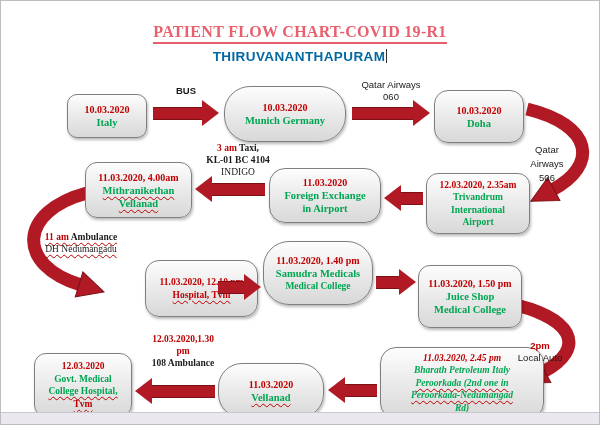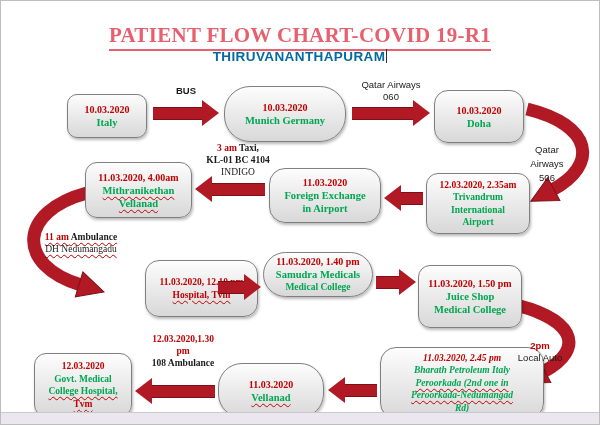--- a/index.html
+++ b/index.html
@@ -7,21 +7,21 @@
     position:relative;width:598px;height:423px;background:#ffffff;
     border:1px solid #bdbdbd;overflow:hidden;
     font-family:"Liberation Sans",sans-serif;
   }
   .footstrip{position:absolute;left:0;right:0;bottom:0;height:11px;background:#eae8ee;border-top:1px solid #c9c7cf;}
 
   
   .title{position:absolute;left:0;top:22px;width:100%;text-align:center;}
   .title span{
     display:inline-block;font-family:"Liberation Serif",serif;font-weight:bold;
-    font-size:21px;color:#e85f6d;border-bottom:2px solid #e85f6d;padding-bottom:1px;letter-spacing:.3px;
+    font-size:16px;color:#e85f6d;border-bottom:2px solid #e85f6d;padding-bottom:1px;letter-spacing:.3px;
   }
   .subtitle{position:absolute;left:0;top:48px;width:100%;text-align:center;
     font-weight:bold;font-size:13.5px;color:#0369a1;letter-spacing:.4px;}
   .cursor{display:inline-block;width:1px;height:14px;background:#333;vertical-align:-2px;margin-left:1px;}
 
   
   .node{
     position:absolute;box-sizing:border-box;
     background:linear-gradient(180deg,#fdfdfd 0%,#ececec 45%,#d8d8d8 100%);
     border:1.5px solid #7f7f7f;border-radius:12px;
@@ -97,21 +97,21 @@
   <div class="node" style="left:84px;top:161px;width:107px;height:56px;border-radius:12px;">
     <div class="nd">11.03.2020, 4.00am</div>
     <div class="np wavy">Mithranikethan</div>
     <div class="np wavy">Vellanad</div>
   </div>
 
   <div class="node small" style="left:101px;top:259px;width:113px;height:57px;border-radius:14px;margin-left:43px;">
     <div class="nd">11.03.2020, 12.10 pm</div>
     <div class="np red wavy">Hospital, Tvm</div>
   </div>
-  <div class="node" style="left:262px;top:251px;width:110px;height:45px;border-radius:26px;">
+  <div class="node" style="left:262px;top:240px;width:110px;height:64px;border-radius:26px;">
     <div class="nd">11.03.2020, 1.40 pm</div>
     <div class="np">Samudra Medicals</div>
     <div class="np" style="font-size:9.5px;">Medical College</div>
   </div>
   <div class="node" style="left:417px;top:264px;width:104px;height:63px;border-radius:12px;">
     <div class="nd">11.03.2020, 1.50 pm</div>
     <div class="np">Juice Shop</div>
     <div class="np">Medical College</div>
   </div>
 

